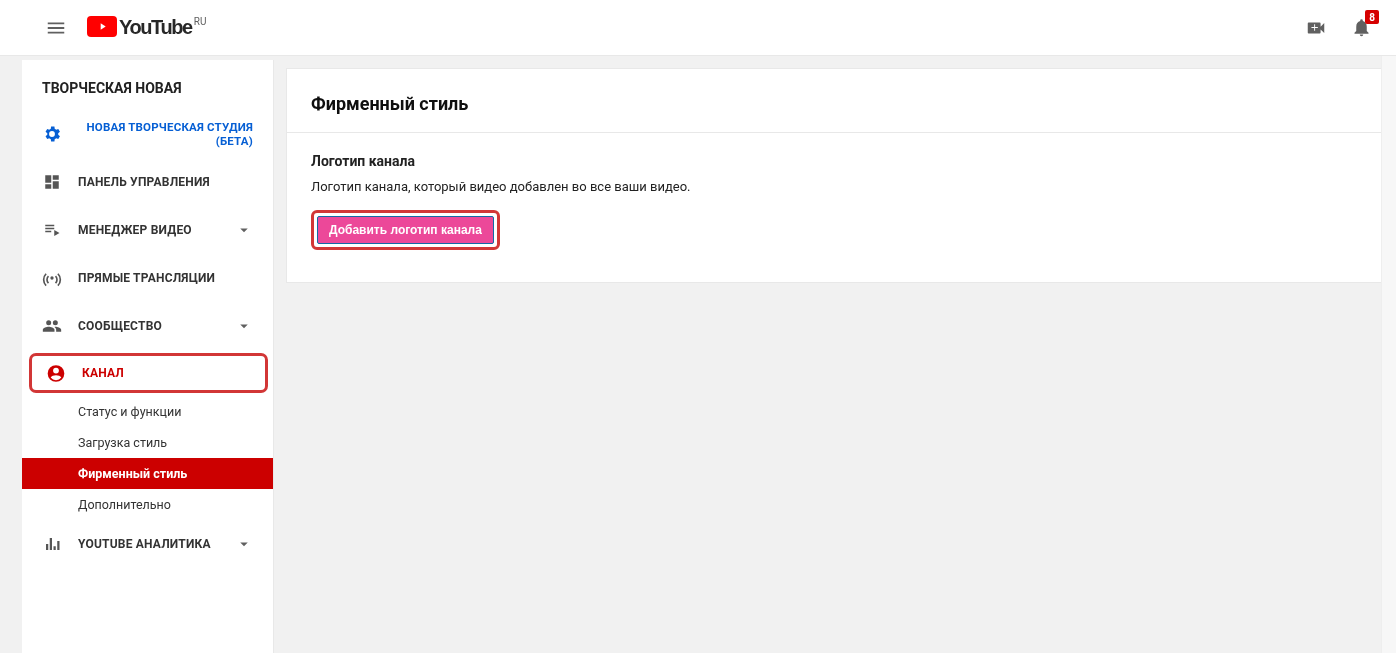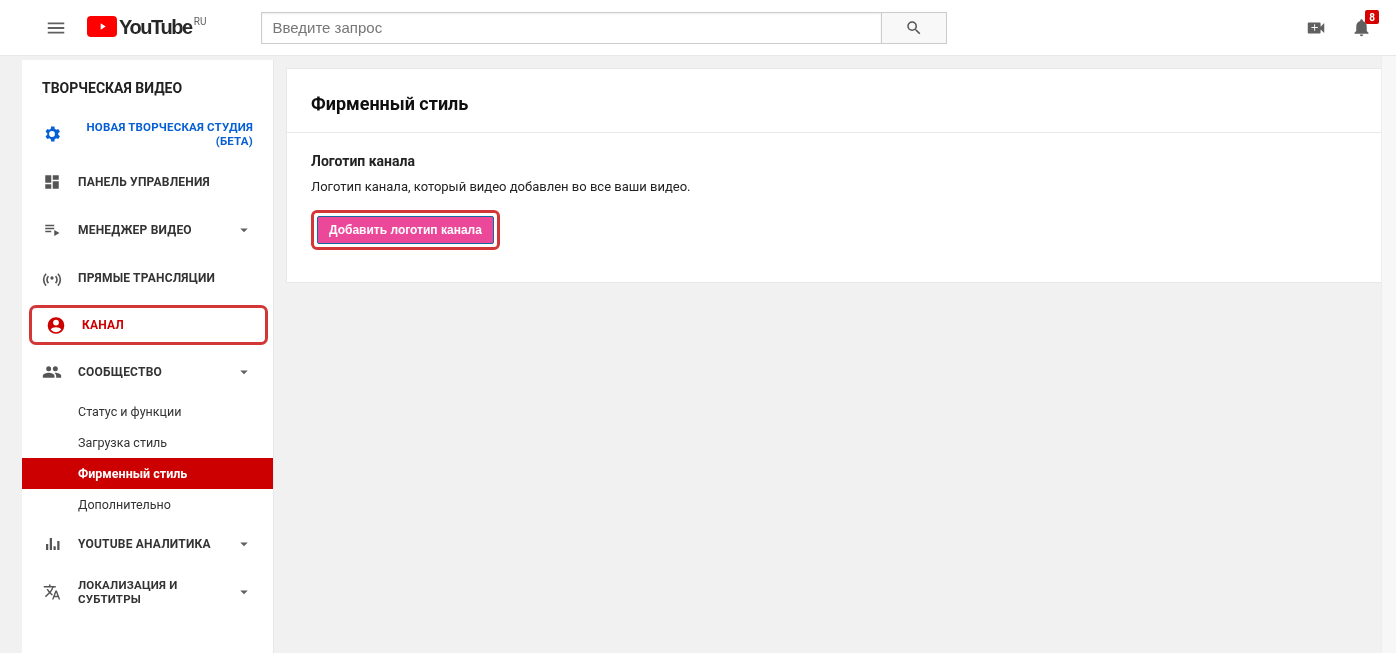--- a/index.html
+++ b/index.html
@@ -64,48 +64,40 @@
   </div>
   <div class="logo">
     <div class="logo-icon">
        <svg width="11" height="11" viewBox="0 0 24 24">
           <path fill="#fff" d="M8 5v14l11-7z"></path>
         </svg>
     </div>
     <span class="logo-text">YouTube</span>
     <span class="logo-sup">RU</span>
   </div>
-  <div class="searchbox">
-    <input class="search-input" type="text" placeholder="Введите запрос" style="">
-    <button class="search-btn">
-      <svg width="18" height="18" viewBox="0 0 24 24">
-          <path fill="currentColor" d="M15.5 14h-.79l-.28-.27a6.471 6.471 0 0 0 1.57-4.23 6.5 6.5 0 1 0-6.5 6.5c1.61 0 3.09-.59 4.23-1.57l.27.28v.79l5 4.99L20.49 19l-4.99-5Zm-6 0C7.01 14 5 11.99 5 9.5S7.01 5 9.5 5 14 7.01 14 9.5 11.99 14 9.5 14Z"></path>
-        </svg>
-    </button>
-  </div>
   <div class="topbar-spacer"></div>
   <div class="top-icons">
     <div class="top-icon">
       <svg width="22" height="22" viewBox="0 0 24 24">
           <path fill="currentColor" d="M17 10.5V7a1 1 0 0 0-1-1H4a1 1 0 0 0-1 1v10a1 1 0 0 0 1 1h12a1 1 0 0 0 1-1v-3.5l4 4v-11l-4 4ZM10 8h1v3h3v1h-3v3h-1v-3H7v-1h3V8Z"></path>
         </svg>
     </div>
     <div class="top-icon">
       <svg width="21" height="21" viewBox="0 0 24 24">
           <path fill="currentColor" d="M12 22a2 2 0 0 0 2-2h-4a2 2 0 0 0 2 2Zm6-6V11c0-3.07-1.63-5.64-4.5-6.32V4a1.5 1.5 0 1 0-3 0v.68C7.64 5.36 6 7.92 6 11v5l-2 2v1h16v-1l-2-2Z"></path>
         </svg>
       <span class="badge">8</span>
     </div>
   </div>
 </div>
 
 <div class="page">
 
   <div class="sidebar">
-    <div class="sb-title">ТВОРЧЕСКАЯ ВИДЕО</div>
+    <div class="sb-title">ТВОРЧЕСКАЯ НОВАЯ</div>
 
     <div class="sb-item blue">
       <span class="sb-icon">
         <svg width="20" height="20" viewBox="0 0 24 24">
             <path fill="currentColor" d="m19.43 12.98.04-.32a7.79 7.79 0 0 0 0-1.32l-.04-.32 2.11-1.65-2-3.46-2.49 1-.27-.2a7.24 7.24 0 0 0-1.14-.66l-.31-.13L14.9 3h-4l-.43 2.92-.31.13c-.4.17-.78.39-1.14.66l-.27.2-2.49-1-2 3.46 2.11 1.65-.04.32a7.79 7.79 0 0 0 0 1.32l.04.32-2.11 1.65 2 3.46 2.49-1 .27.2c.36.27.74.49 1.14.66l.31.13.43 2.92h4l.43-2.92.31-.13c.4-.17.78-.39 1.14-.66l.27-.2 2.49 1 2-3.46-2.11-1.65ZM12 15.5A3.5 3.5 0 1 1 15.5 12 3.5 3.5 0 0 1 12 15.5Z"></path>
           </svg>
       </span>
       <span class="sb-label" style="line-height:1.25; font-size:11.5px;">НОВАЯ ТВОРЧЕСКАЯ СТУДИЯ (БЕТА)</span>
     </div>
 
@@ -134,41 +126,41 @@
 
     <div class="sb-item">
       <span class="sb-icon">
         <svg width="20" height="20" viewBox="0 0 24 24">
             <path fill="currentColor" d="M12 10a2 2 0 1 0 2 2 2 2 0 0 0-2-2Zm-4.95-.95a7 7 0 0 0 0 9.9l1.41-1.41a5 5 0 0 1 0-7.08Zm9.9 0-1.41 1.41a5 5 0 0 1 0 7.08l1.41 1.41a7 7 0 0 0 0-9.9ZM4.22 6.22a11 11 0 0 0 0 15.56l1.41-1.41a9 9 0 0 1 0-12.74Zm15.56 0-1.41 1.41a9 9 0 0 1 0 12.74l1.41 1.41a11 11 0 0 0 0-15.56Z"></path>
           </svg>
       </span>
       <span class="sb-label">ПРЯМЫЕ ТРАНСЛЯЦИИ</span>
     </div>
 
-    <div class="sb-item sel">
-      <span class="sb-icon">
-        <svg width="21" height="21" viewBox="0 0 24 24">
-            <path fill="currentColor" d="M12 2a10 10 0 1 0 10 10A10 10 0 0 0 12 2Zm0 3a3.5 3.5 0 1 1-3.5 3.5A3.5 3.5 0 0 1 12 5Zm0 15a8 8 0 0 1-6.36-3.14C6.7 15 9.2 14 12 14s5.3 1 6.36 2.86A8 8 0 0 1 12 20Z"></path>
-          </svg>
-      </span>
-      <span class="sb-label">КАНАЛ</span>
-    </div>
-
     <div class="sb-item">
       <span class="sb-icon">
         <svg width="20" height="20" viewBox="0 0 24 24">
             <path fill="currentColor" d="M16 11a3 3 0 1 0-3-3 3 3 0 0 0 3 3Zm-8 0a3 3 0 1 0-3-3 3 3 0 0 0 3 3Zm0 2c-2.33 0-7 1.17-7 3.5V19h14v-2.5C15 14.17 10.33 13 8 13Zm8 0c-.29 0-.62.02-.97.05A4.28 4.28 0 0 1 17 16.5V19h6v-2.5c0-2.33-4.67-3.5-7-3.5Z"></path>
           </svg>
       </span>
       <span class="sb-label">СООБЩЕСТВО</span>
       <span class="chev">
         <svg width="18" height="18" viewBox="0 0 24 24">
             <path fill="currentColor" d="m7 10 5 5 5-5H7Z"></path>
           </svg>
       </span>
+    </div>
+
+    <div class="sb-item sel">
+      <span class="sb-icon">
+        <svg width="21" height="21" viewBox="0 0 24 24">
+            <path fill="currentColor" d="M12 2a10 10 0 1 0 10 10A10 10 0 0 0 12 2Zm0 3a3.5 3.5 0 1 1-3.5 3.5A3.5 3.5 0 0 1 12 5Zm0 15a8 8 0 0 1-6.36-3.14C6.7 15 9.2 14 12 14s5.3 1 6.36 2.86A8 8 0 0 1 12 20Z"></path>
+          </svg>
+      </span>
+      <span class="sb-label">КАНАЛ</span>
     </div>
 
     <div class="sb-sub">
       <div class="sub-item">Статус и функции</div>
       <div class="sub-item">Загрузка стиль</div>
       <div class="sub-item active">Фирменный стиль</div>
       <div class="sub-item">Дополнительно</div>
     </div>
 
     <div class="sb-item">
@@ -178,33 +170,20 @@
           </svg>
       </span>
       <span class="sb-label">YOUTUBE АНАЛИТИКА</span>
       <span class="chev">
         <svg width="18" height="18" viewBox="0 0 24 24">
             <path fill="currentColor" d="m7 10 5 5 5-5H7Z"></path>
           </svg>
       </span>
     </div>
 
-    <div class="sb-item">
-      <span class="sb-icon">
-        <svg width="18" height="18" viewBox="0 0 24 24">
-            <path fill="currentColor" d="M12.87 15.07 10.33 12.56l.03-.03A17.52 17.52 0 0 0 14.07 6H17V4h-7V2H8v2H1v2h11.17a15.68 15.68 0 0 1-3.17 5.1A15.9 15.9 0 0 1 6.69 8H4.62a17.77 17.77 0 0 0 3 4.56l-5.09 5.02 1.41 1.42 5-5 3.11 3.11.82-2.04ZM18.5 10h-2L12 22h2l1.12-3h4.75L21 22h2l-4.5-12Zm-2.62 7 1.62-4.33L19.12 17Z"></path>
-          </svg>
-      </span>
-      <span class="sb-label" style="line-height:1.25; font-size:11.5px;">ЛОКАЛИЗАЦИЯ И СУБТИТРЫ</span>
-      <span class="chev">
-        <svg width="18" height="18" viewBox="0 0 24 24">
-            <path fill="currentColor" d="m7 10 5 5 5-5H7Z"></path>
-          </svg>
-      </span>
-    </div>
   </div>
 
   <div class="main">
     <div class="panel">
       <h1>Фирменный стиль</h1>
       <hr class="divider">
       <div class="section-title">Логотип канала</div>
       <div class="section-desc">Логотип канала, который видео добавлен во все ваши видео.</div>
       <span class="highlight-rect">
         <button class="primary-btn">Добавить логотип канала</button>

